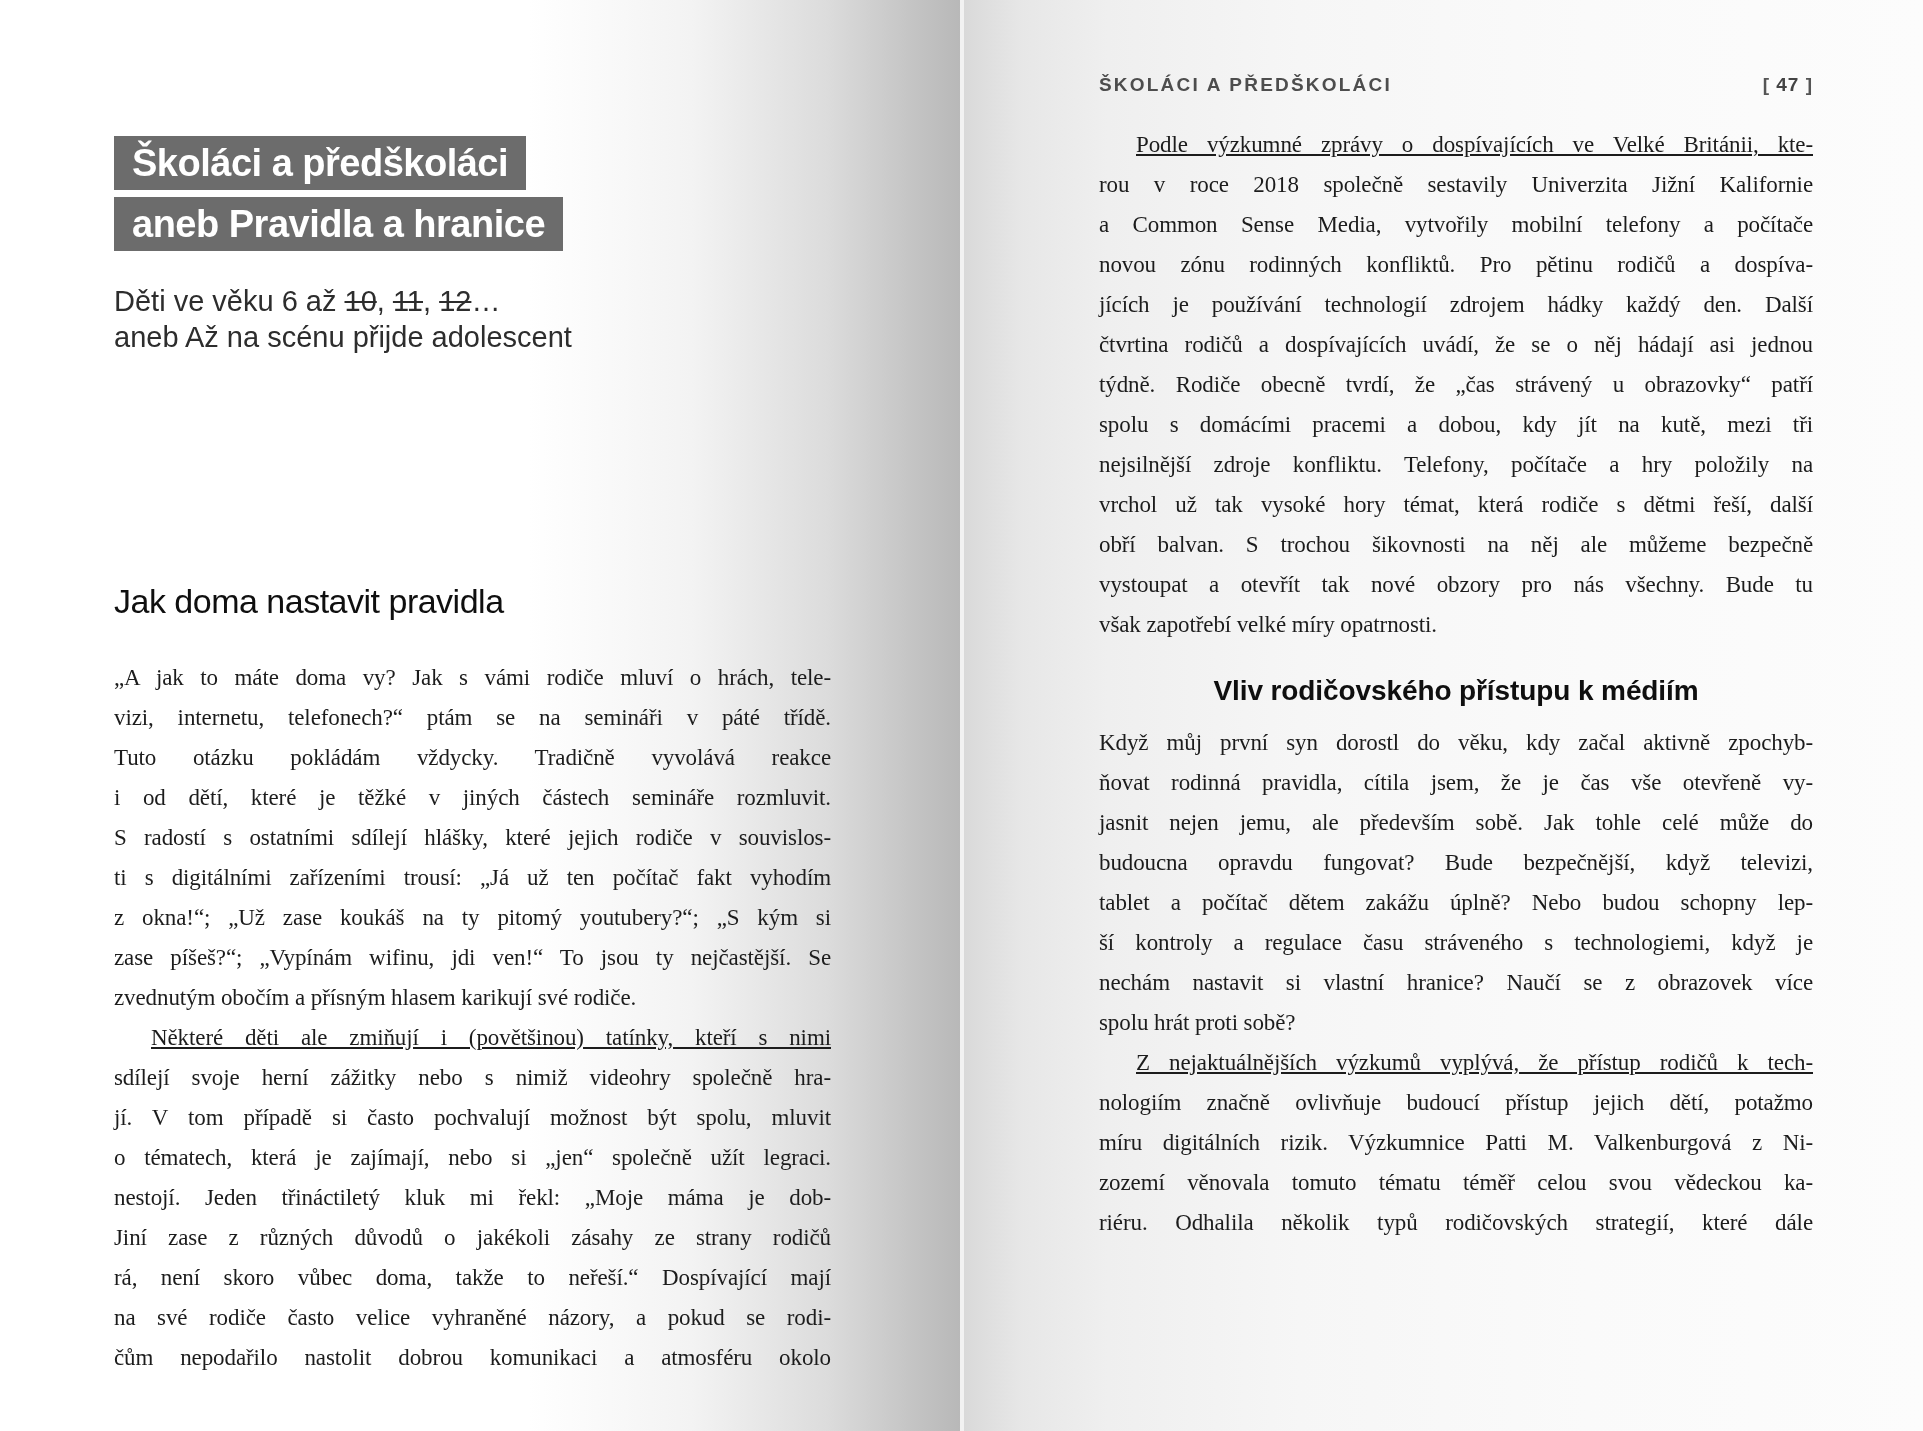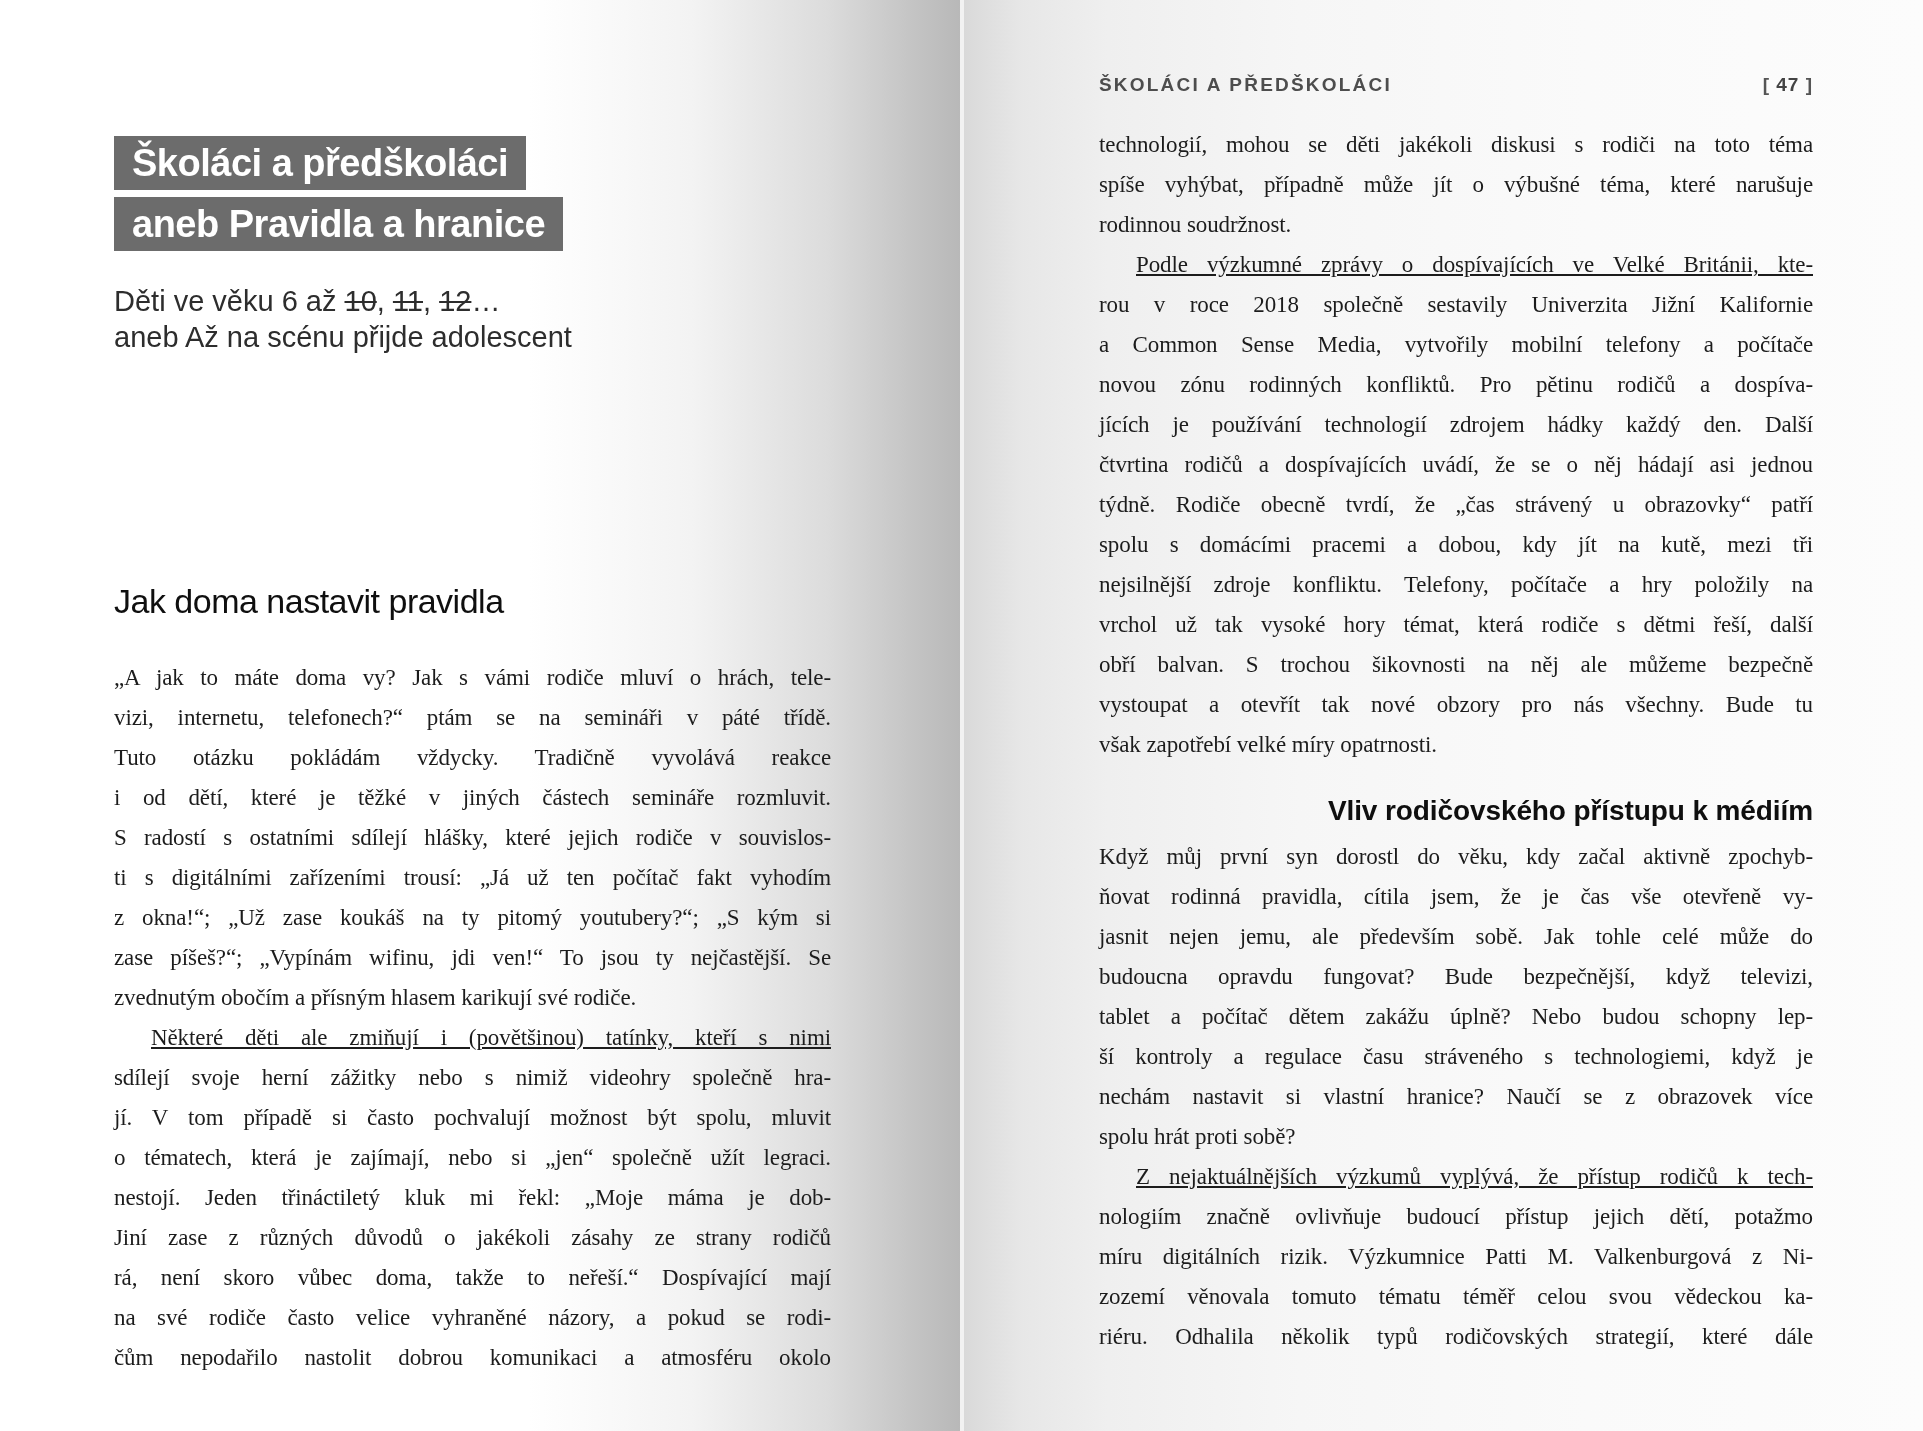--- a/index.html
+++ b/index.html
@@ -68,22 +68,22 @@
     font-family: "Liberation Sans", sans-serif;
     font-weight: 700; font-size: 19px; color: #4d4d4d; letter-spacing: 2.2px;
   }
   .running-header .pageno { letter-spacing: 1px; }
   .running-header .pageno .bracket { font-weight: 700; color: #555555; }
   .running-header .pageno .num { font-weight: 700; color: #444444; text-align: right; }
 
   .subheading {
     font-family: "Liberation Sans", sans-serif;
     font-weight: 700; font-size: 28px; line-height: 40px; color: #0f0f0f;
-    margin-top: 26px; margin-bottom: 6px;
-    text-align: right;
+    margin-top: 26px; margin-bottom: 12px;
+    text-align: center;
   }
 </style>
 </head>
 <body>
 
 <div class="spread">
 
   <div class="page-left">
 
     <div class="title-box l1">Školáci a předškoláci</div>
@@ -126,25 +126,20 @@
 
   <div class="page-right">
 
     <div class="running-header">
       <span>ŠKOLÁCI A PŘEDŠKOLÁCI</span>
       <span class="pageno"><span class="bracket">[ </span><span class="num">47</span><span class="bracket"> ]</span></span>
     </div>
 
     <div class="body-col right-body">
       <div>
-          <div class="para">
-            <div class="tline">technologií, mohou se děti jakékoli diskusi s rodiči na toto téma</div>
-            <div class="tline">spíše vyhýbat, případně může jít o výbušné téma, které narušuje</div>
-            <div class="tline">rodinnou soudržnost.</div>
-          </div>
           <div class="para indent">
             <div class="tline">Podle výzkumné zprávy o dospívajících ve Velké Británii, kte-</div>
             <div class="tline">rou v roce 2018 společně sestavily Univerzita Jižní Kalifornie</div>
             <div class="tline">a Common Sense Media, vytvořily mobilní telefony a počítače</div>
             <div class="tline">novou zónu rodinných konfliktů. Pro pětinu rodičů a dospíva-</div>
             <div class="tline">jících je používání technologií zdrojem hádky každý den. Další</div>
             <div class="tline">čtvrtina rodičů a dospívajících uvádí, že se o něj hádají asi jednou</div>
             <div class="tline">týdně. Rodiče obecně tvrdí, že „čas strávený u obrazovky“ patří</div>
             <div class="tline">spolu s domácími pracemi a dobou, kdy jít na kutě, mezi tři</div>
             <div class="tline">nejsilnější zdroje konfliktu. Telefony, počítače a hry položily na</div>

